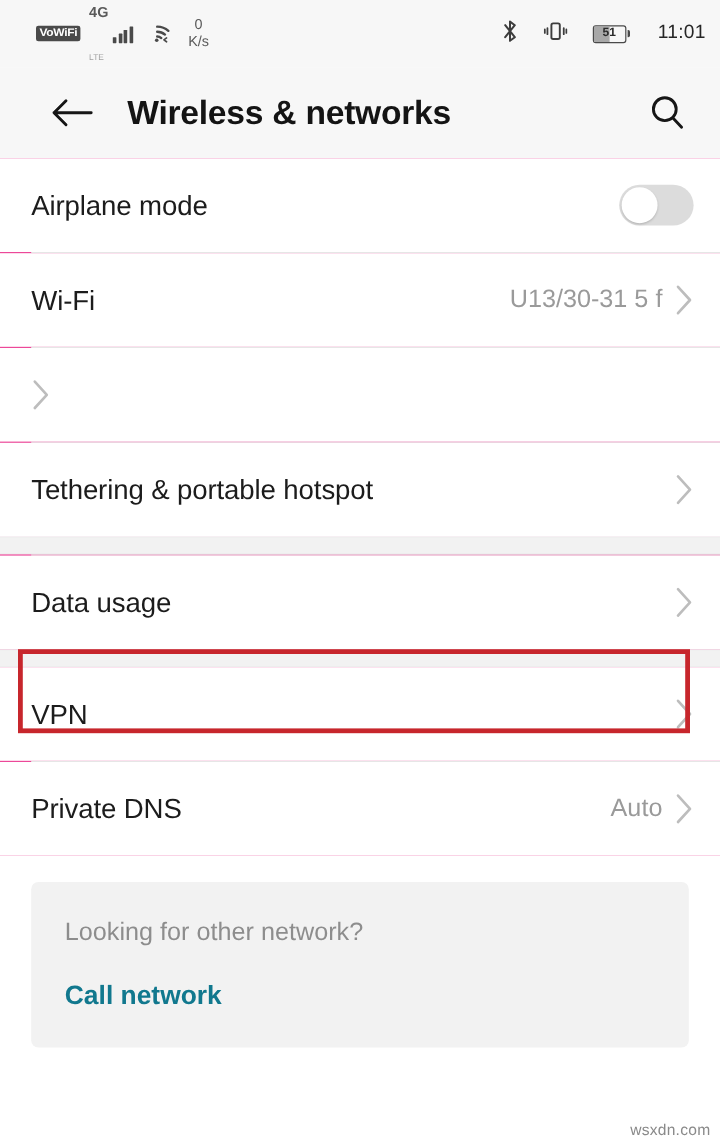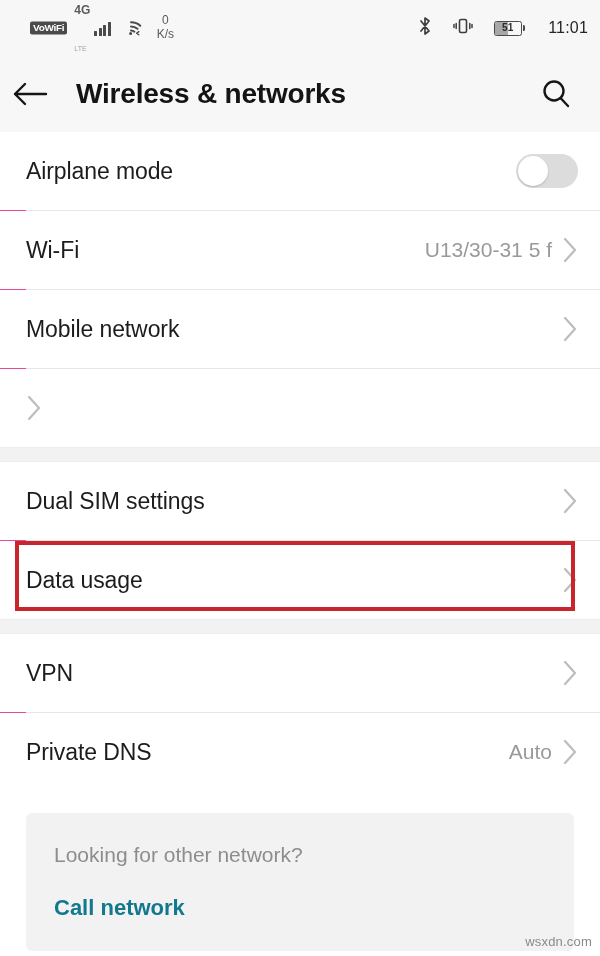--- a/index.html
+++ b/index.html
@@ -134,21 +134,21 @@
     border-radius: 0 1.5px 1.5px 0;
     margin-left: 1px;
   }
 
   
   .app-bar {
     height: 76px;
     background: #f7f7f7;
     display: flex;
     align-items: center;
-    padding: 0 22px 0 12px;
+    padding: 0 22px 0 42px;
     box-sizing: border-box;
   }
   .back-btn {
     width: 44px;
     height: 44px;
     display: flex;
     align-items: center;
     justify-content: flex-start;
     cursor: pointer;
   }
@@ -361,50 +361,42 @@
     <span class="row-value">U13/30-31 5 f</span>
     <span class="chevron">
       <svg width="16" height="28" viewBox="0 0 16 28" aria-hidden="true">
           <path d="M3 3l10 11L3 25" fill="none" stroke="#bdbdbd" stroke-width="2.2" stroke-linecap="round" stroke-linejoin="round"></path>
         </svg>
     </span>
   </div>
   <div class="divider"></div>
 
   <div class="row">
-    <span class="row-label">Mobile network</span>
     <span class="chevron">
       <svg width="16" height="28" viewBox="0 0 16 28" aria-hidden="true">
           <path d="M3 3l10 11L3 25" fill="none" stroke="#bdbdbd" stroke-width="2.2" stroke-linecap="round" stroke-linejoin="round"></path>
         </svg>
     </span>
   </div>
   <div class="divider"></div>
 
   <div class="row">
+    <span class="row-label">Tethering &amp; portable hotspot</span>
     <span class="chevron">
       <svg width="16" height="28" viewBox="0 0 16 28" aria-hidden="true">
           <path d="M3 3l10 11L3 25" fill="none" stroke="#bdbdbd" stroke-width="2.2" stroke-linecap="round" stroke-linejoin="round"></path>
         </svg>
     </span>
   </div>
 </div>
 
 <div class="band"></div>
 
 <div class="list-section" style="position:relative;">
 
-  <div class="row">
-    <span class="row-label">Dual SIM settings</span>
-    <span class="chevron">
-      <svg width="16" height="28" viewBox="0 0 16 28" aria-hidden="true">
-          <path d="M3 3l10 11L3 25" fill="none" stroke="#bdbdbd" stroke-width="2.2" stroke-linecap="round" stroke-linejoin="round"></path>
-        </svg>
-    </span>
-  </div>
   <div class="divider"></div>
 
   <div class="row">
     <span class="row-label">Data usage</span>
     <span class="chevron">
       <svg width="16" height="28" viewBox="0 0 16 28" aria-hidden="true">
           <path d="M3 3l10 11L3 25" fill="none" stroke="#bdbdbd" stroke-width="2.2" stroke-linecap="round" stroke-linejoin="round"></path>
         </svg>
     </span>
   </div>

